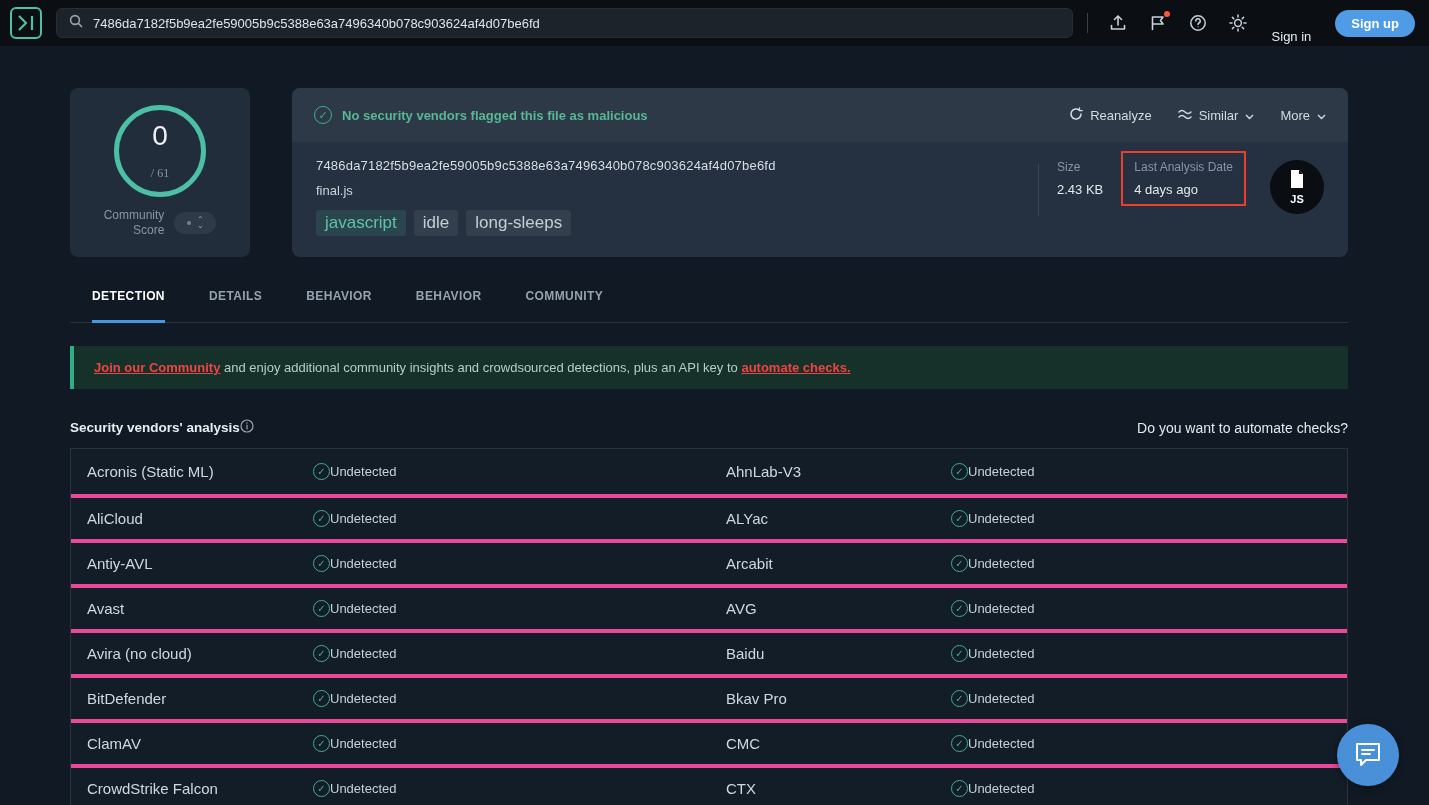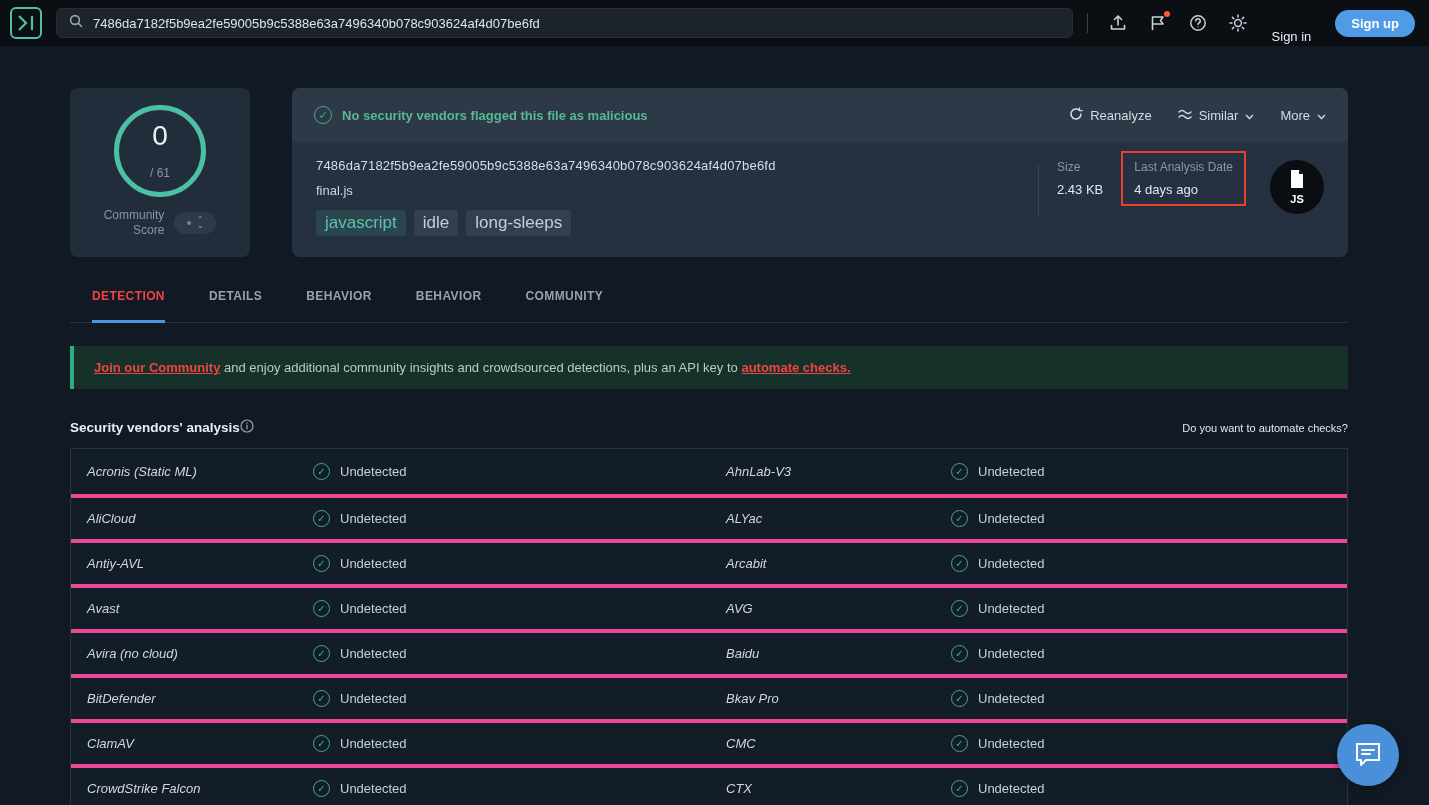--- a/index.html
+++ b/index.html
@@ -47,21 +47,21 @@
   .score-card{
     width:180px; height:169px; background:#212d3a; border-radius:8px;
     display:flex; flex-direction:column; align-items:center; flex:none;
   }
   .score-ring{
     margin-top:17px; width:92px; height:92px; border-radius:50%;
     border:5px solid #4cc0a4; display:flex; flex-direction:column;
     align-items:center; justify-content:center;
   }
   .score-val{ font-size:28px; color:#eef3f8; line-height:28px; }
-  .score-total{ font-size:12px; color:#8d98a5; margin-top:16px; }
+  .score-total{ font-size:12px; color:#8d98a5; margin-top:16px;font-family:Liberation Serif, serif; }
   .community-row{ display:flex; align-items:center; gap:10px; margin-top:11px; }
   .community-label{ text-align:right; font-size:12px; color:#8a95a2; line-height:15px; }
   .vote-pill{
     width:42px; height:22px; background:#2e3a48; border-radius:11px;
     display:flex; align-items:center; justify-content:center; gap:6px; cursor:pointer;
   }
   .vote-dot{ width:4px; height:4px; border-radius:50%; background:#76828f; }
   .vote-carets{ display:flex; flex-direction:column; line-height:6px; font-size:8px; color:#9aa5b1;}
 
   
@@ -99,47 +99,47 @@
 
   
   .tabs{
     display:flex; gap:44px; padding-left:22px; margin-top:26px;
     border-bottom:1px solid #27333f; height:40px;
   }
   .tab{
     font-size:12px; font-weight:bold; letter-spacing:.4px; color:#96a2af;
     cursor:pointer; padding-top:6px; border-bottom:3px solid transparent; height:40px;
   }
-  .tab.active{ color:#ef4444; border-bottom-color:#4797e0; }
+  .tab.active{ color:#ffffff; border-bottom-color:#4797e0; }
 
   
   .banner{
     margin-top:23px; background:#15312a; border-left:4px solid #2fae84;
     padding:14px 20px; font-size:13px; color:#b7cdc5;
   }
   .banner a{ color:#ef4444; font-weight:bold; text-decoration:underline; cursor:pointer; }
 
   
   .analysis-header{
     margin-top:30px; display:flex; align-items:center; padding-bottom:12px;
     border-bottom:1px solid #27333f;
   }
   .analysis-title{ font-size:13.5px; font-weight:bold; color:#e8edf3; display:flex; align-items:center; gap:0;}
-  .automate-link{ margin-left:auto; font-size:11px; color:#e2e8ee; cursor:pointer; }
+  .automate-link{ margin-left:auto; font-size:14px; color:#e2e8ee; cursor:pointer; }
 
   
   .vendor-table{ border:1px solid #27333f; border-top:none; background:#131d28; }
   .vendor-row{
     display:grid; grid-template-columns:226px 413px 225px 1fr;
     align-items:center; height:45px; padding-left:16px;
     border-top:4px solid #ec4899;
   }
   .vendor-row:first-child{ border-top:none; }
-  .vendor-name{ font-size:13px; color:#cfd8e1;font-style:italic; }
-  .status-cell{ display:flex; align-items:center; gap:10px; font-size:13px; color:#c6d0da; }
+  .vendor-name{ font-size:15px; color:#cfd8e1; }
+  .status-cell{ display:flex; align-items:center; font-size:13px; color:#c6d0da; }
   .check{
     width:17px; height:17px; border:1.5px solid #3fae8c; border-radius:50%;
     display:flex; align-items:center; justify-content:center; color:#3fae8c;
     font-size:10px; flex:none;
   }
   .check::before{ content:"✓"; }
   .check.lg{ width:18px; height:18px; font-size:11px; }
 
   
   .chat-fab{

